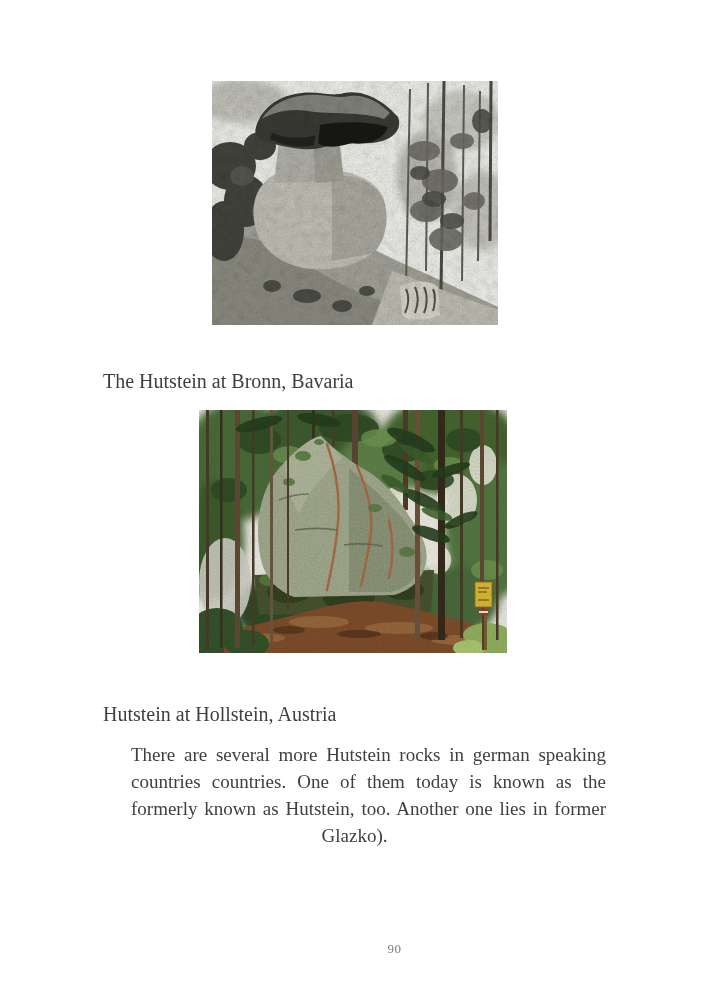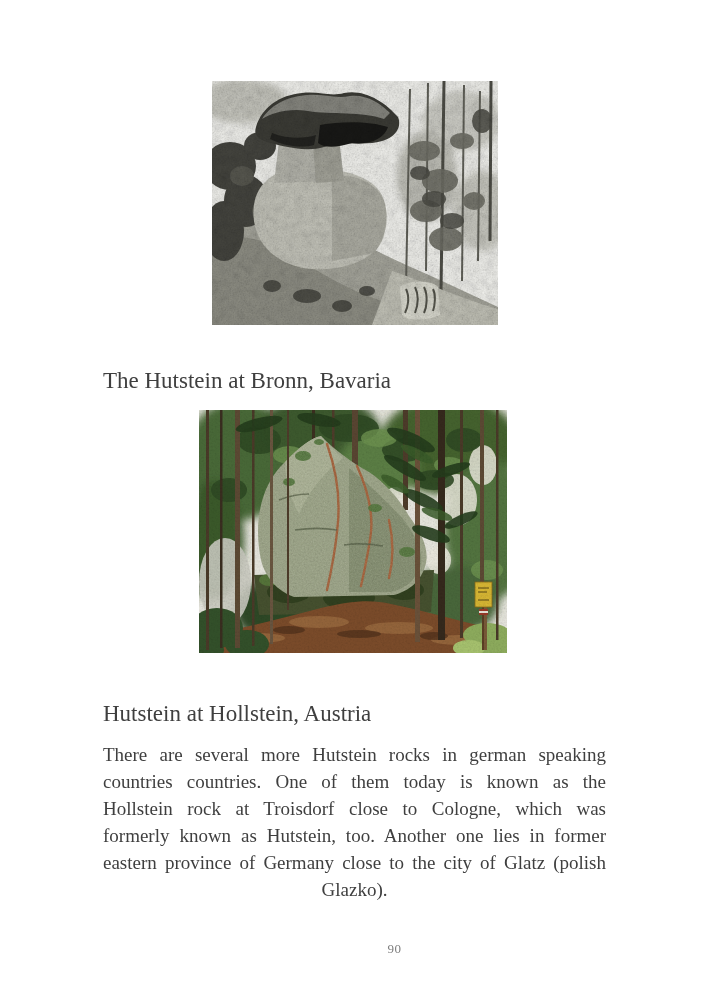--- a/index.html
+++ b/index.html
@@ -4,30 +4,30 @@
 <style>
   html,body{margin:0;padding:0;background:#ffffff;}
   .page{
     position:relative;width:709px;height:992px;background:#ffffff;
     font-family:"Liberation Serif", serif;color:#3f3f3f;overflow:hidden;
   }
   figure.fig{position:absolute;margin:0;padding:0;line-height:0;}
   .fig1{left:212px;top:81px;width:286px;height:244px;}
   .fig2{left:199px;top:410px;width:308px;height:243px;}
   .caption{
-    position:absolute;left:103px;width:503px;font-size:23px;line-height:22px;
+    position:absolute;left:103px;width:503px;font-size:20px;line-height:22px;
     text-align:left;color:#3f3f3f;
   }
   .cap1{top:370px;}
   .cap2{top:703px;}
   .para{
     position:absolute;left:103px;top:741px;width:503px;
     font-size:19px;line-height:27px;color:#3f3f3f;
   }
-  .para .jl{text-align:justify;text-align-last:justify;}
+  .para .jl{text-align:justify;text-align-last:justify;margin-left:28px;}
   .para .ll{text-align:center;}
   .pageno{
     position:absolute;left:0;top:941px;width:709px;text-align:center;
     font-size:13px;color:#7d7d7d;letter-spacing:.5px;margin-left:40px;
   }
 </style>
 </head>
 <body>
 
 <div class="page">
@@ -311,21 +311,19 @@
 
       <rect width="308" height="243" filter="url(#ng2)" style="mix-blend-mode:multiply" opacity="0.7"></rect>
     </svg>
   </figure>
 
   <div class="caption cap2">Hutstein at Hollstein, Austria</div>
 
   <div class="para">
     <div class="jl">There are several more Hutstein rocks in german speaking</div>
     <div class="jl">countries countries. One of them today is known as the</div>
-    <div class="jl">Hollstein rock at Troisdorf close to Cologne, which was</div>
     <div class="jl">formerly known as Hutstein, too. Another one lies in former</div>
-    <div class="jl">eastern province of Germany close to the city of Glatz (polish</div>
     <div class="ll">Glazko).</div>
   </div>
 
   <div class="pageno">90</div>
 
 </div>
 
 </body></html>

